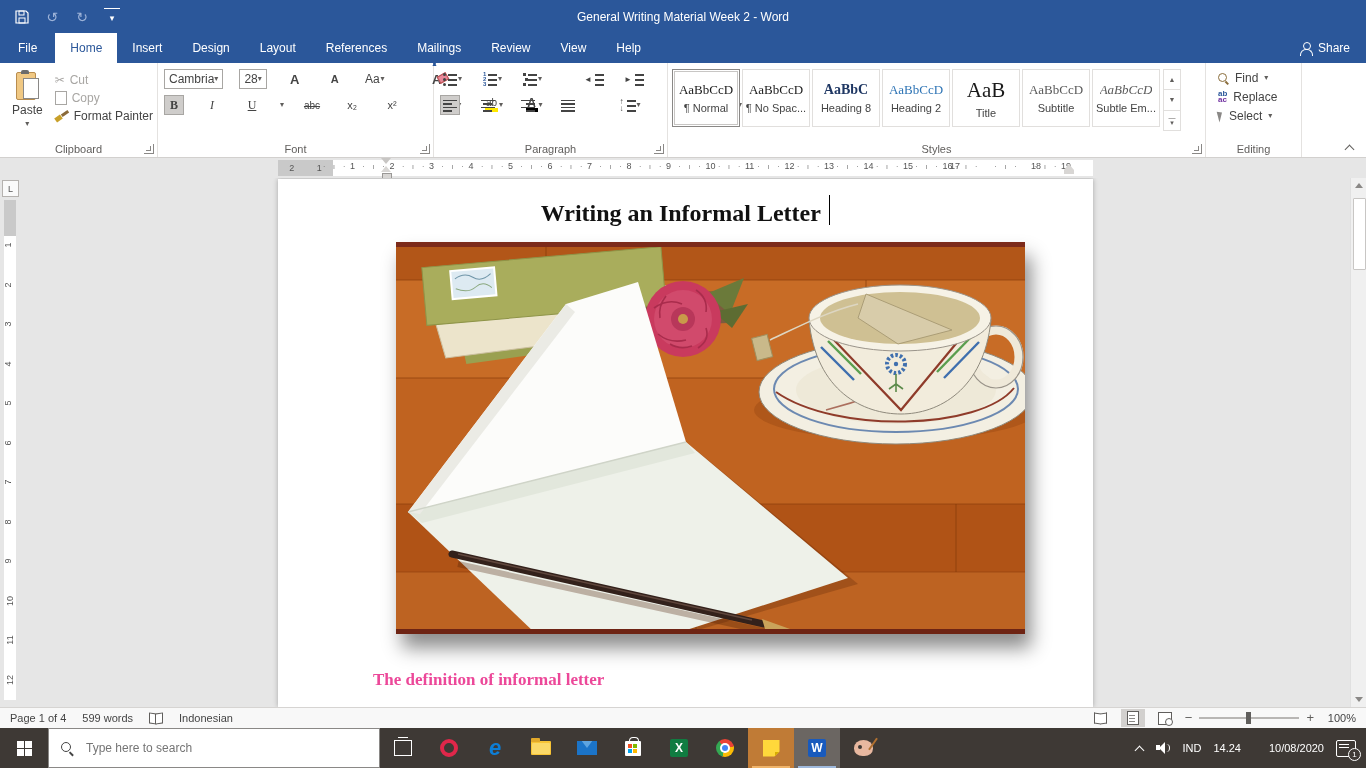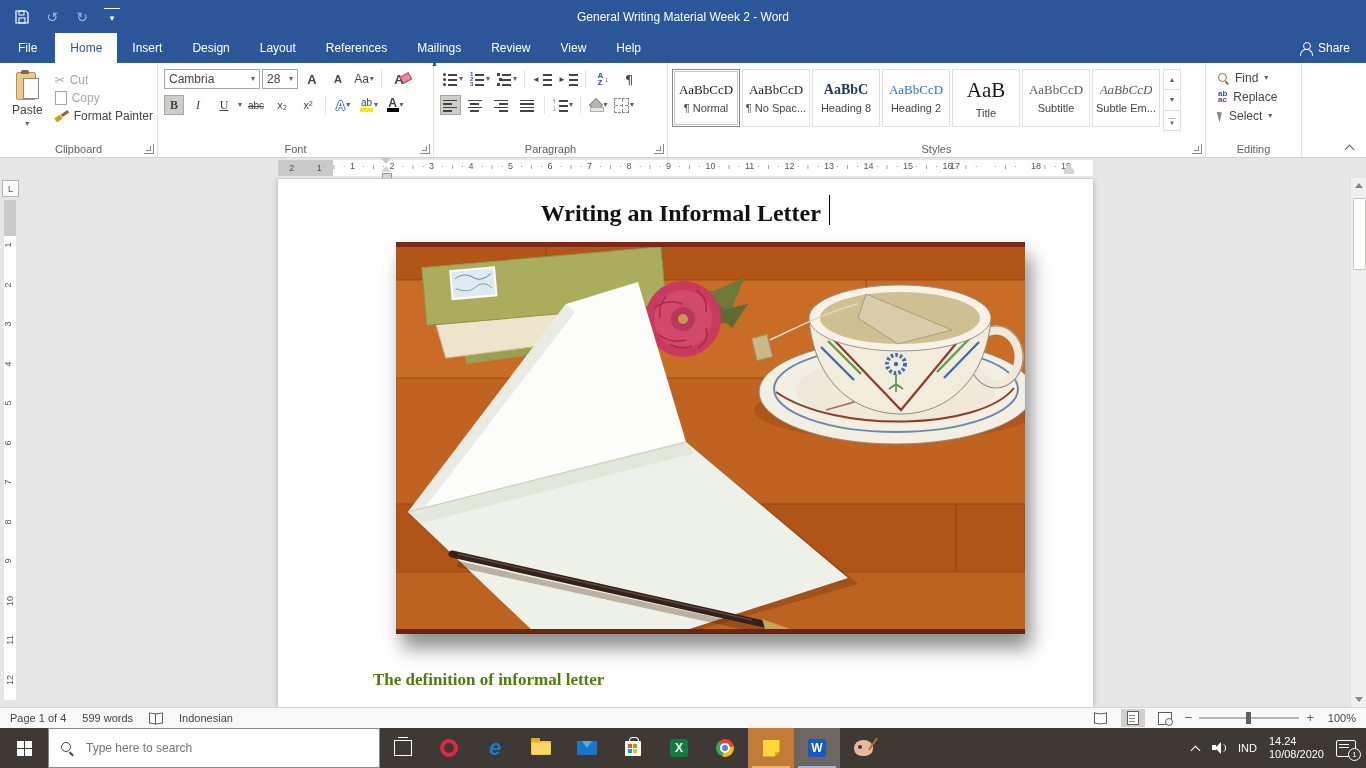--- a/index.html
+++ b/index.html
@@ -60,21 +60,21 @@
   .mini-act.disabled{color:#a8a6a3;}
   .icut{font-size:12px;color:#a8a6a3;}
   .icopy{width:10px;height:12px;border:1px solid #a8a6a3;position:relative;background:#fff;}
   .icopy:before{content:"";position:absolute;left:2px;top:-3px;width:10px;height:12px;border:1px solid #c5c3c1;z-index:-1;}
   .ibrush{width:14px;height:12px;position:relative;}
   .ibrush:before{content:"";position:absolute;left:0;top:6px;width:7px;height:5px;background:#c8a02a;transform:rotate(-35deg);}
   .ibrush:after{content:"";position:absolute;left:6px;top:2px;width:8px;height:3px;background:#8a6a3a;transform:rotate(-35deg);}
 
   
   .g-font{width:276px;}
-  .frow{display:flex;align-items:center;gap:2px;margin:2px 0 6px 2px;}
+  .frow{display:flex;align-items:center;gap:16px;margin:2px 0 6px 2px;}
   .combo{height:20px;border:1px solid #a8a6a3;display:flex;align-items:center;justify-content:space-between;
          padding:0 4px;background:#fff;box-sizing:border-box;cursor:pointer;}
   .combo.name{width:96px;}
   .combo.size{width:36px;}
   .fbtn{min-width:20px;height:20px;display:flex;align-items:center;justify-content:center;gap:1px;cursor:pointer;padding:0 2px;}
   .fbtn.active{background:#cfcdcb;border:1px solid #a8a6a3;box-sizing:border-box;}
   .growA{font-size:13px;font-weight:bold;position:relative;}
   .tick-up{position:absolute;top:-3px;right:-5px;font-size:7px;color:#2b579a;}
   .serifb{font-family:"Liberation Serif",serif;}
   .ueff{text-decoration:underline;}
@@ -167,21 +167,21 @@
           font-size:9px;color:#555;display:flex;align-items:center;justify-content:center;}
   .vstrip{position:absolute;left:4px;top:22px;width:12px;height:500px;background:#fff;}
   .vstrip span{position:absolute;left:1px;transform:rotate(-90deg);font-size:9px;color:#555;}
   .vmargin{position:absolute;left:4px;top:22px;width:12px;height:36px;background:#c9c9c9;}
   .page{position:absolute;left:278px;top:1px;width:815px;bottom:0;background:#fff;box-shadow:0 0 5px rgba(0,0,0,.28);overflow:hidden;}
   .doc-title{margin-top:16px;text-align:center;font-family:"Liberation Serif","DejaVu Serif",serif;font-weight:bold;
              font-size:24px;color:#111;}
   .cursorbar{display:inline-block;width:1.5px;height:30px;background:#000;margin-left:8px;vertical-align:-4px;}
   .photo{width:629px;height:392px;margin:15px 0 0 118px;box-shadow:6px 14px 18px rgba(0,0,0,.45);position:relative;}
   .photo svg{display:block;}
-  .next-head{margin:36px 0 0 95px;font-family:"Liberation Serif","DejaVu Serif",serif;font-weight:bold;font-size:17px;color:#4d7c0f;}
+  .next-head{margin:36px 0 0 95px;font-family:"Liberation Serif","DejaVu Serif",serif;font-weight:bold;font-size:17px;color:#ec4899;}
   .vscroll{position:absolute;right:0;top:0;bottom:0;width:15px;background:#f0f0f0;border-left:1px solid #e0e0e0;}
   .vs-up,.vs-down{position:absolute;left:0;right:0;height:15px;display:flex;align-items:center;justify-content:center;cursor:pointer;}
   .vs-up{top:0;} .vs-down{bottom:0;}
   .tri-up{width:0;height:0;border-left:4px solid transparent;border-right:4px solid transparent;border-bottom:5px solid #8a8886;}
   .tri-down{width:0;height:0;border-left:4px solid transparent;border-right:4px solid transparent;border-top:5px solid #8a8886;}
   .vthumb{position:absolute;left:2px;width:11px;top:20px;height:70px;background:#fff;border:1px solid #c8c6c4;border-radius:1px;cursor:pointer;}
 
   
   .statusbar{height:20px;background:#f8f8f8;border-top:1px solid #d6d4d2;display:flex;align-items:center;
              font-size:11px;color:#444;flex:0 0 auto;position:relative;}
@@ -247,21 +247,21 @@
   .paintico{width:19px;height:16px;background:#e8b8a0;border-radius:50% 50% 45% 45%;position:relative;}
   .paintico:before{content:"";position:absolute;left:4px;top:5px;width:4px;height:4px;background:#3e3935;border-radius:50%;}
   .paintico:after{content:"";position:absolute;right:-1px;top:-3px;width:2px;height:14px;background:#b07030;transform:rotate(35deg);}
   .tray{margin-left:auto;display:flex;align-items:center;gap:12px;padding-right:10px;font-size:11px;}
   .chevup{width:8px;height:8px;position:relative;cursor:pointer;}
   .chevup:before{content:"";position:absolute;left:0;top:3px;width:6px;height:6px;border-left:1.5px solid #fff;border-top:1.5px solid #fff;transform:rotate(45deg);}
   .spk{width:14px;height:12px;position:relative;cursor:pointer;}
   .spk:before{content:"";position:absolute;left:0;top:3px;width:4px;height:5px;background:#fff;}
   .spk:after{content:"";position:absolute;left:3px;top:0;width:0;height:0;border-top:6px solid transparent;border-bottom:6px solid transparent;border-right:6px solid #fff;}
   .spk i{position:absolute;right:0;top:2px;width:5px;height:8px;border-right:1.5px solid #fff;border-radius:0 6px 6px 0;}
-  .clock{display:flex;flex-direction:column;align-items:flex-start;line-height:13px;cursor:pointer;}
+  .clock{display:flex;flex-direction:row;align-items:center;line-height:13px;cursor:pointer;gap:28px;}
   .notif{width:18px;height:15px;border:1.5px solid #fff;border-radius:2px;position:relative;cursor:pointer;}
   .notif i{position:absolute;left:2px;height:1px;background:#fff;width:10px;}
   .notif i:nth-child(1){top:3px;} .notif i:nth-child(2){top:6px;}
   .badge{position:absolute;right:-6px;bottom:-5px;width:11px;height:11px;border:1px solid #fff;border-radius:50%;
          background:#3e3935;font-size:8px;display:flex;align-items:center;justify-content:center;}
 </style>
 </head>
 <body>
 
 <div class="window">

